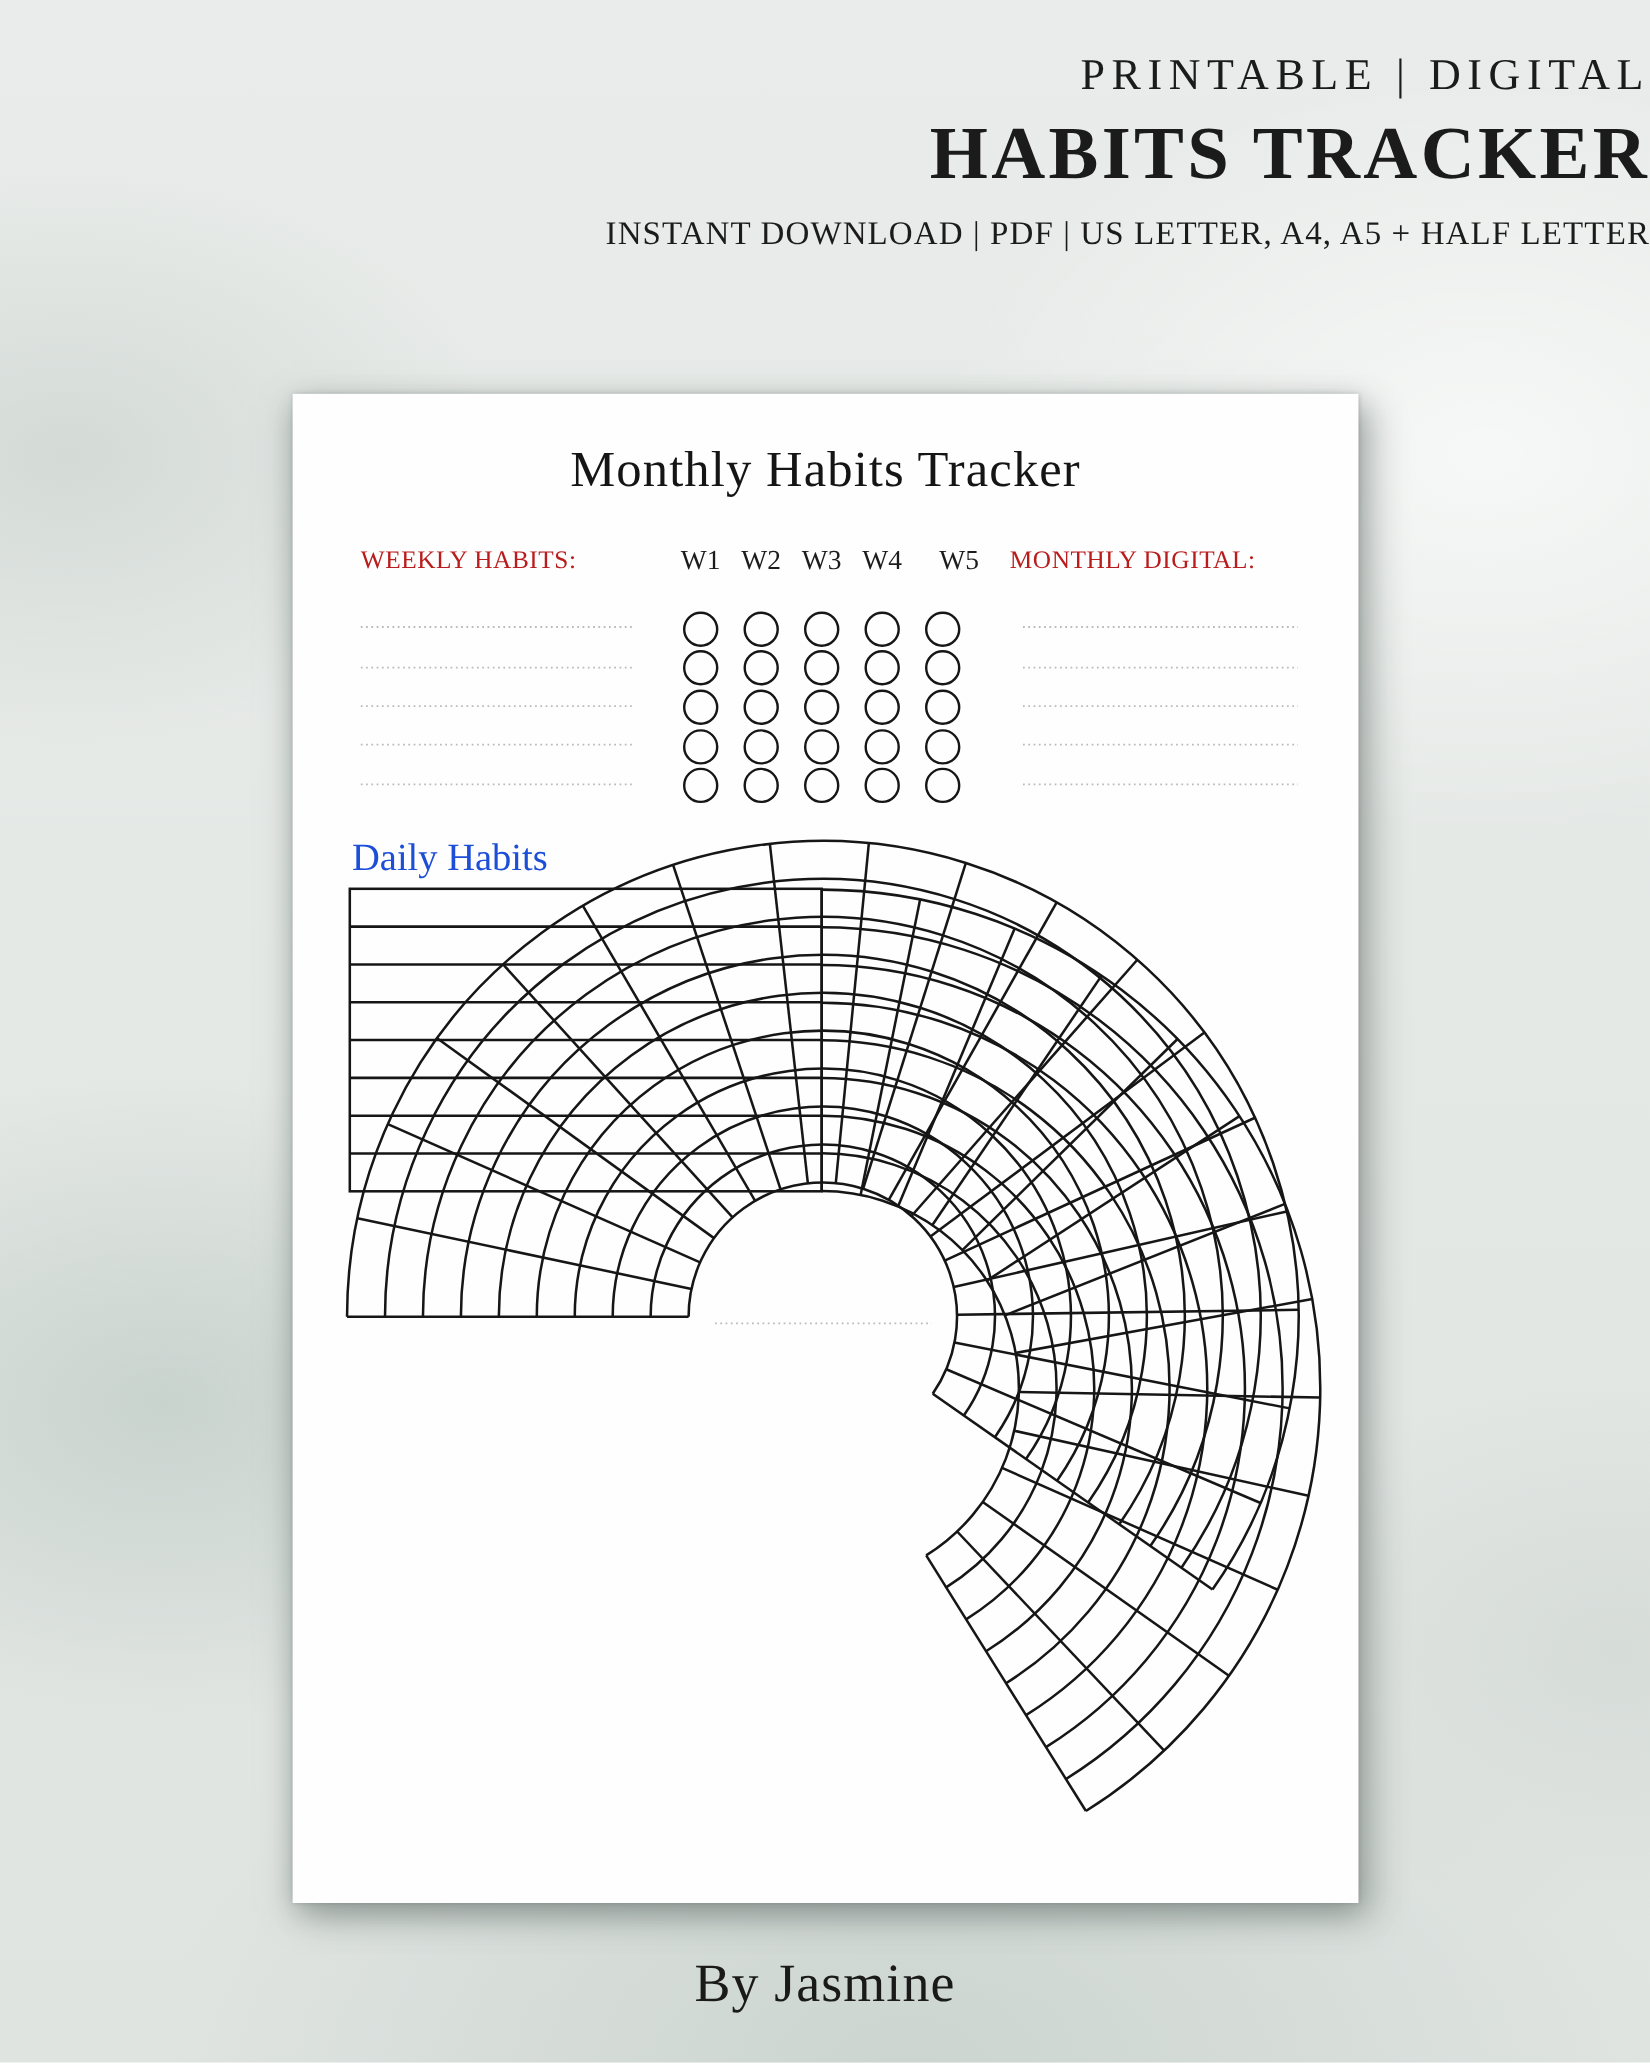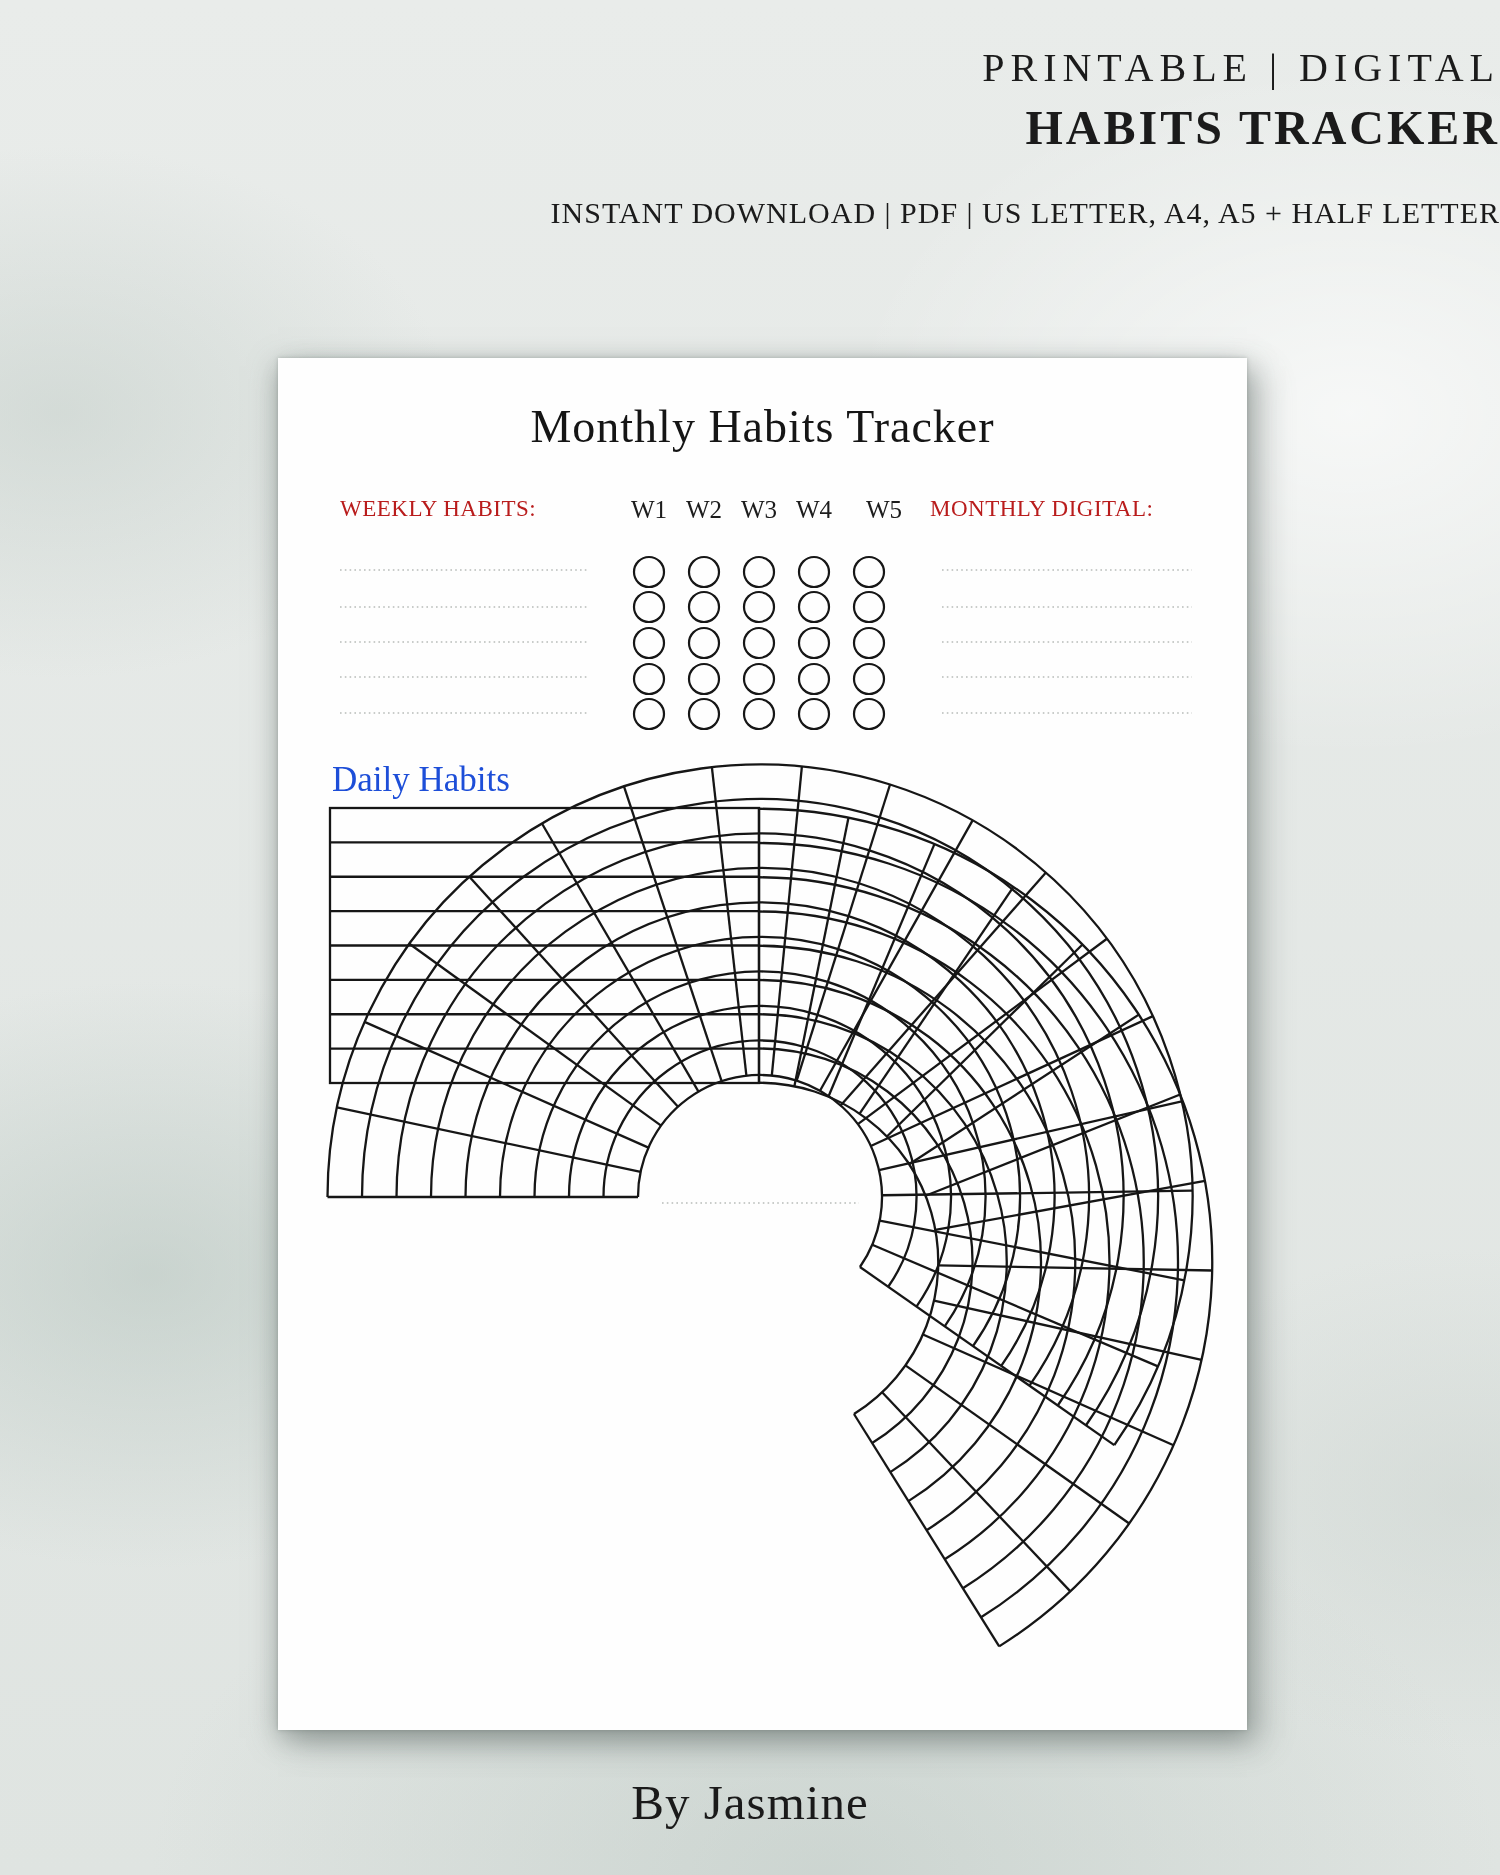--- a/index.html
+++ b/index.html
@@ -12,27 +12,26 @@
     background:
       radial-gradient(ellipse 620px 420px at 10% 68%, rgba(176,192,185,.50), rgba(176,192,185,0) 70%),
       radial-gradient(ellipse 700px 480px at 90% 22%, rgba(255,255,255,.65), rgba(255,255,255,0) 72%),
       radial-gradient(ellipse 560px 380px at 4% 22%, rgba(188,200,194,.45), rgba(188,200,194,0) 70%),
       radial-gradient(ellipse 900px 560px at 55% 100%, rgba(178,192,186,.42), rgba(178,192,186,0) 75%),
       radial-gradient(ellipse 520px 360px at 98% 80%, rgba(197,206,201,.40), rgba(197,206,201,0) 70%),
       linear-gradient(#e9ecea, #dfe4e1);
   }
   .hdr{position:absolute;left:0;right:0;text-align:right;white-space:nowrap;}
   .hdr-line1{top:44px;font-size:40px;letter-spacing:6px;font-weight:500;}
-  .hdr-line2{top:100px;font-size:48px;letter-spacing:3px;font-weight:600;}
+  .hdr-line2{top:100px;font-size:68px;letter-spacing:3px;font-weight:600;}
   .hdr-line3{top:196px;font-size:30px;letter-spacing:1px;font-weight:500;}
   .page{
     position:absolute;left:266px;top:358px;width:969px;height:1372px;
     background:#fefefe;
     box-shadow:0 8px 26px rgba(96,107,103,.50), 16px 14px 30px rgba(96,107,103,.30), 0 0 4px rgba(96,107,103,.35);
-    margin-left:12px;
   }
   .page-title{position:absolute;left:0;right:0;top:42px;text-align:center;font-size:46px;letter-spacing:1px;color:#151515;}
   .sec-label{position:absolute;top:138px;font-size:23px;letter-spacing:.5px;color:#b91c1c;white-space:nowrap;}
   .weekly-label{left:62px;}
   .monthly-label{left:652px;}
   .wcol{position:absolute;top:138px;font-size:25px;transform:translateX(-50%);color:#1c1c1c;}
   .daily-label{position:absolute;left:54px;top:402px;font-size:35px;color:#1d4ed8;}
   .tracker-svg{position:absolute;left:0;top:0;}
   .credit{position:absolute;left:0;right:0;top:1774px;text-align:center;font-size:49px;letter-spacing:1px;color:#1a1a1a;}
 </style>

